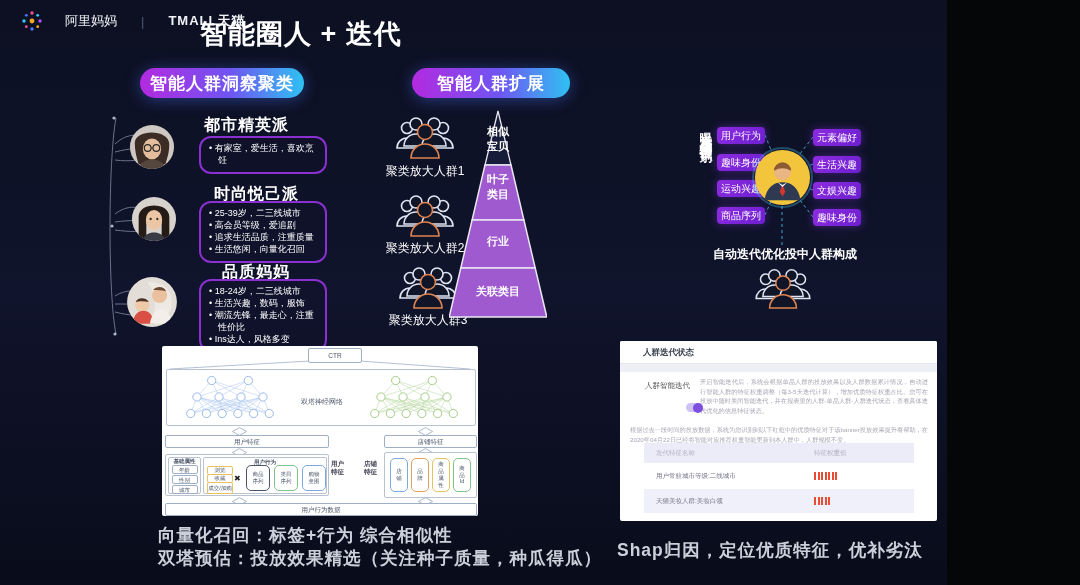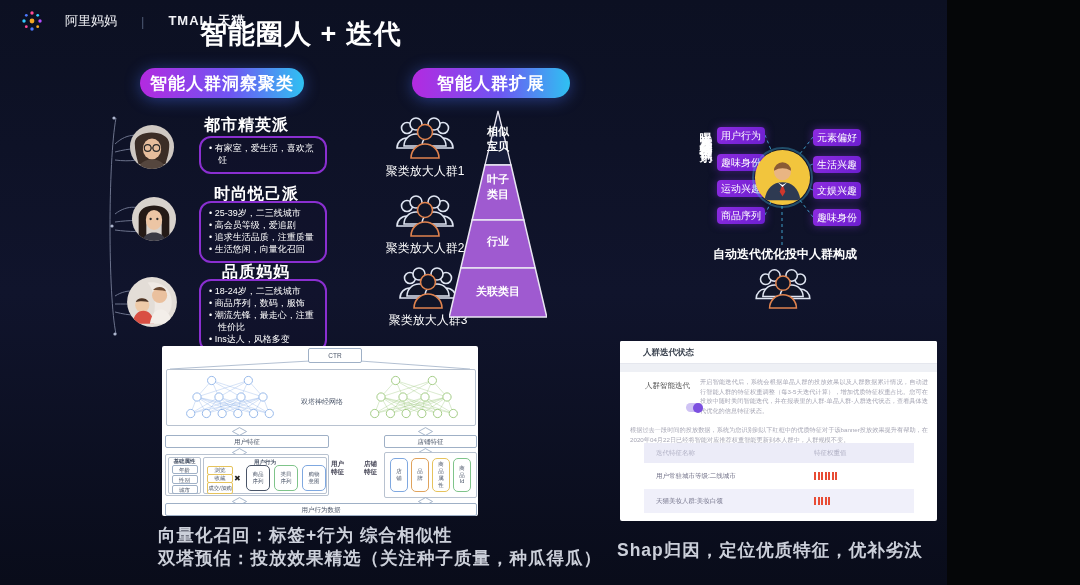--- a/index.html
+++ b/index.html
@@ -209,21 +209,21 @@
         <path d="M25 13 c3-4 10-4 12 1 c-4-1-9-1-12-1z" fill="#6b4a33"></path>
         <circle cx="15" cy="27" r="6.5" fill="#eecaa8"></circle>
         <path d="M9 24 c1-4 9-5 12 0 c-4-1-9-1-12 0z" fill="#4a3326"></path>
         <path d="M6 44 c1-8 5-12 10-12 s9 4 10 12z" fill="#d94f43"></path>
         <path d="M22 44 c2-10 6-14 11-13 s9 6 9 13z" fill="#f3eee9"></path>
       </g>
     </svg>
     <div class="persona-title abs" style="left:222px;top:262px">品质妈妈</div>
     <div class="pbox abs" style="left:199px;top:279px;width:108px">
       <div class="bl">18-24岁，二三线城市</div>
-      <div class="bl">商品序列，数码，服饰</div>
+      <div class="bl">生活兴趣，数码，服饰</div>
       <div class="bl">潮流先锋，最走心，注重性价比</div>
       <div class="bl">Ins达人，风格多变</div>
     </div>
 
     <svg class="abs" style="left:395px;top:112px" width="60" height="48" viewBox="0 0 60 48">
         <use href="#crowd-shape"></use>
       </svg>
     <div class="clabel abs" style="left:365px;top:163px">聚类放大人群1</div>
     <svg class="abs" style="left:395px;top:190px" width="60" height="48" viewBox="0 0 60 48">
         <use href="#crowd-shape"></use>

